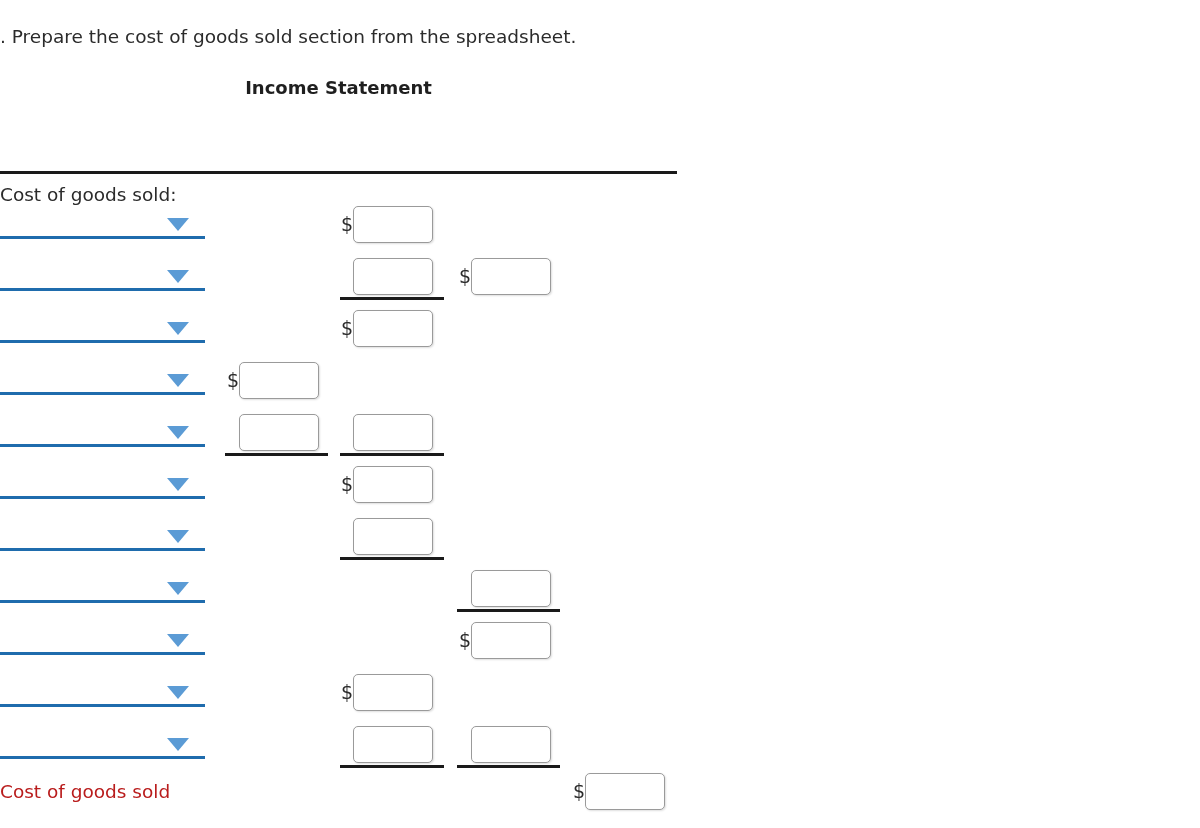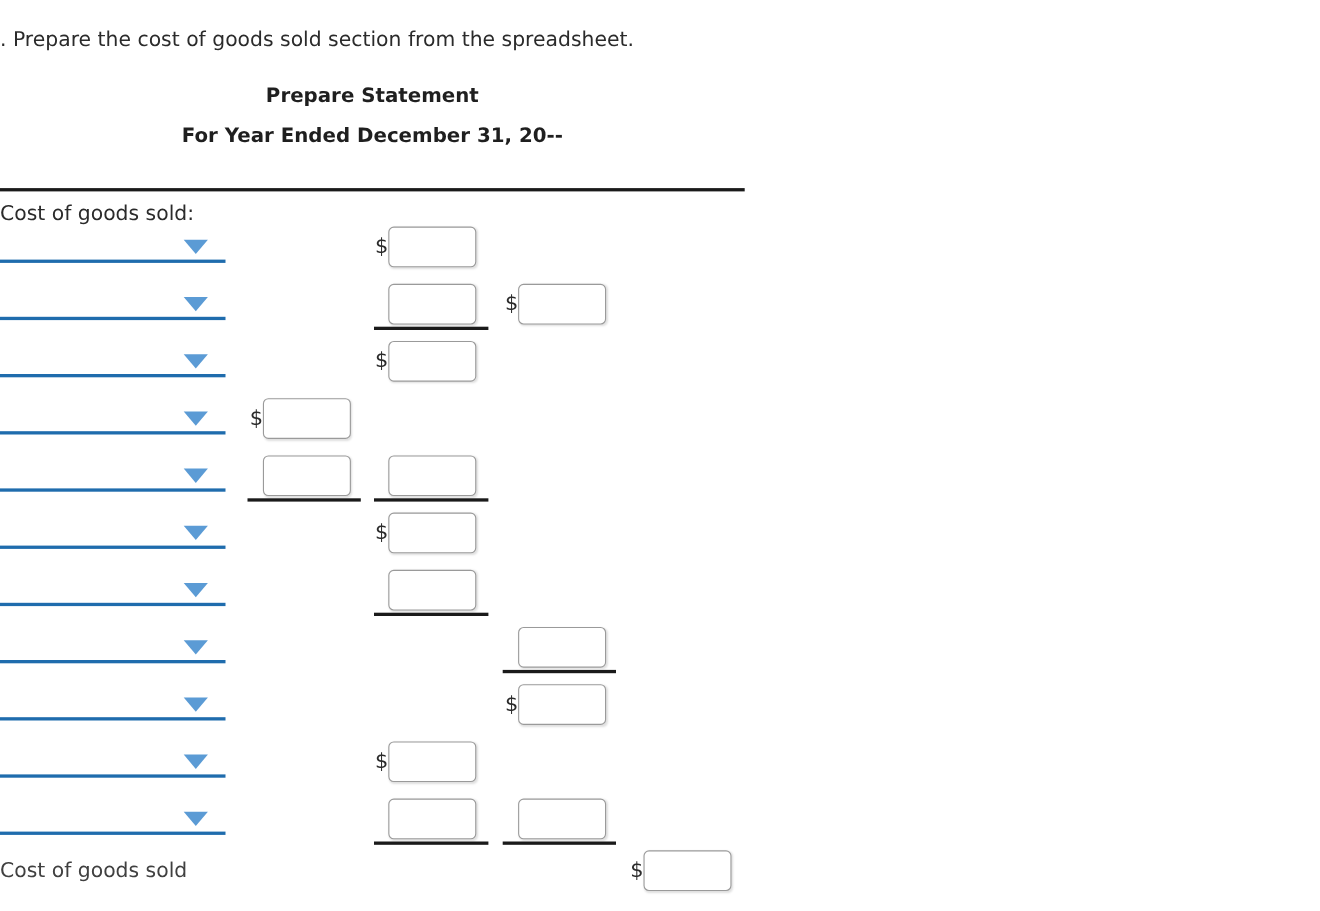--- a/index.html
+++ b/index.html
@@ -146,32 +146,31 @@
     background: #1a1a1a;
   }
 
   
   .total-label {
     position: absolute;
     left: 0px;
     top: 780px;
     font-size: 18.5px;
     line-height: 24px;
-    color: #404040;
+    color: #b91c1c;
     white-space: nowrap;
   }
 </style>
 </head>
 <body>
 
 <div class="prompt">. Prepare the cost of goods sold section from the spreadsheet.</div>
 
 <div class="stmt-head">
-  <div class="line">Prepare Statement</div>
-  <div class="line">For Year Ended December 31, 20--</div>
+  <div class="line">Income Statement</div>
 </div>
 
 <div class="head-rule"></div>
 
 <div class="section-label">Cost of goods sold:</div>
 
 <div class="sheet" id="sheet">
     <div class="row" style="top: 199px;">
       <div class="acct-select"><span></span><span class="caret"></span></div>
       <div class="cell" style="left: 341px;">

